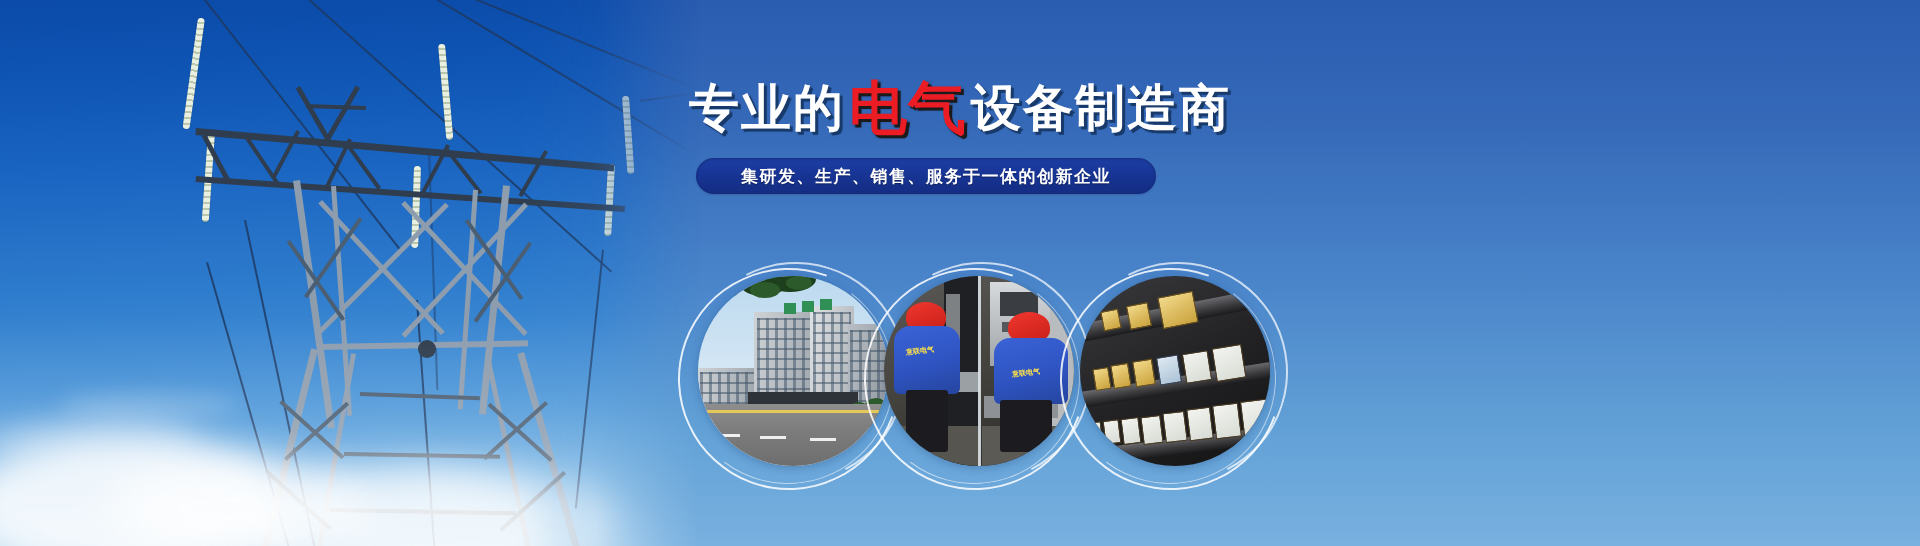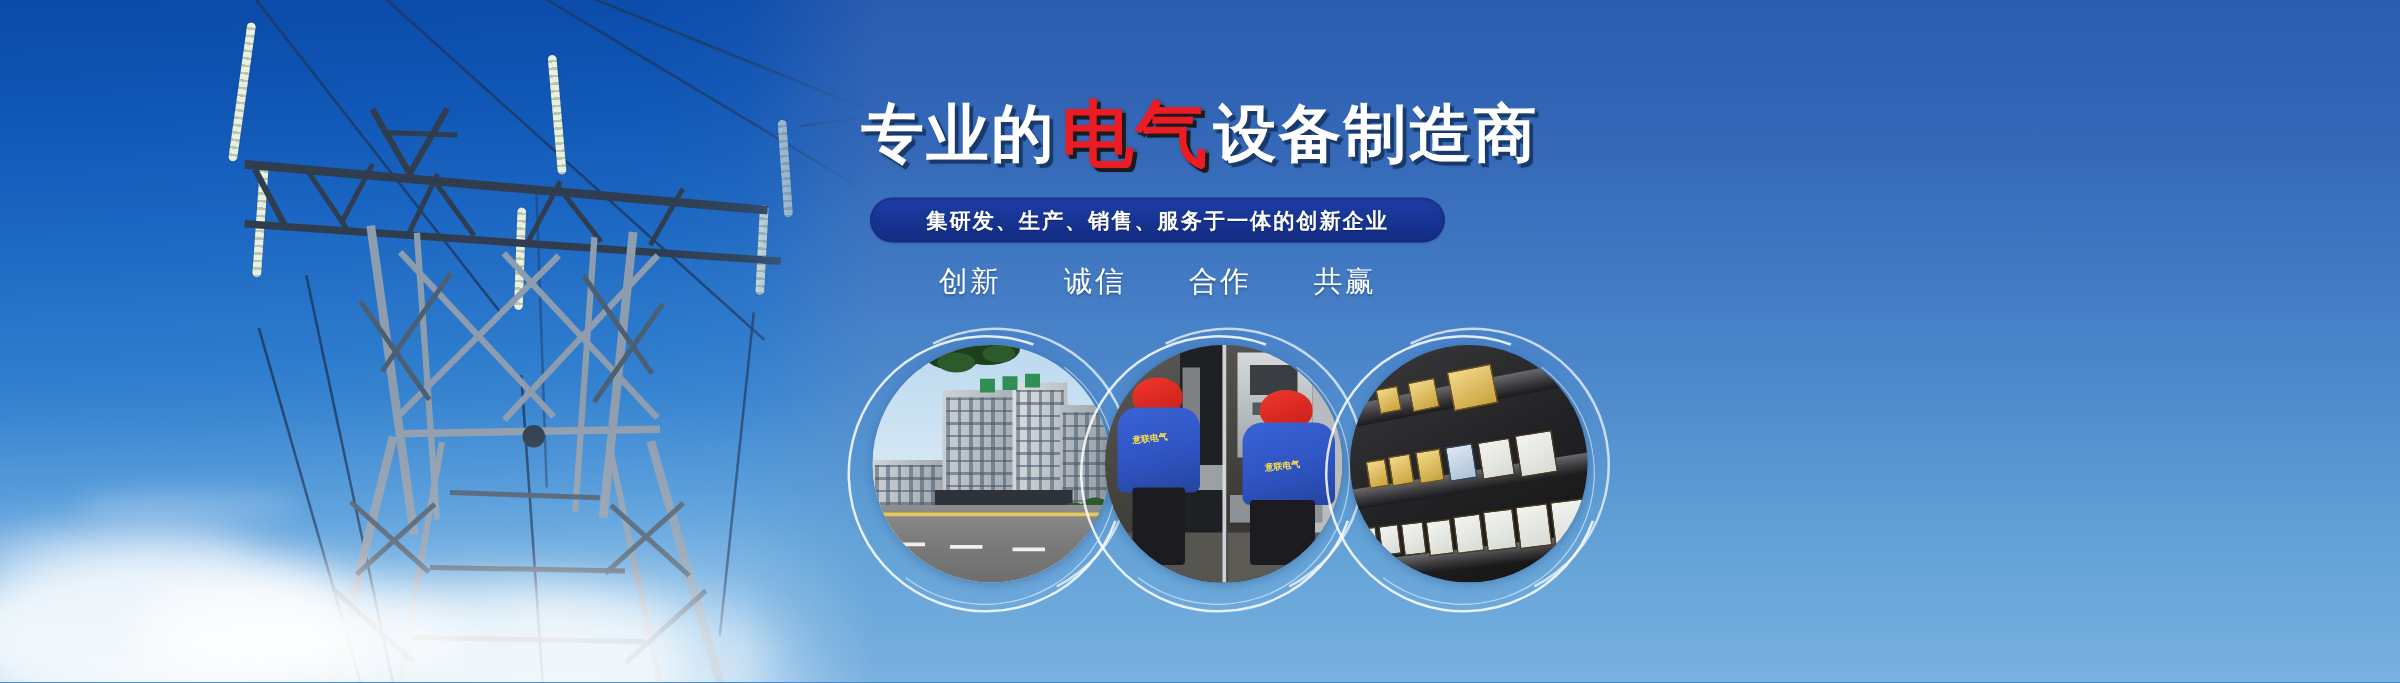--- a/index.html
+++ b/index.html
@@ -213,26 +213,20 @@
   </div>
 
   <div id="headline">
     <span class="hl-white">专业的</span><span class="hl-red">电气</span><span class="hl-white">设备制造商</span>
   </div>
 
   <div id="subtitle-pill">
     <span id="subtitle-text">集研发、生产、销售、服务于一体的创新企业</span>
   </div>
 
-  <div id="keywords">
-    <span class="kw">创新</span>
-    <span class="kw">诚信</span>
-    <span class="kw">合作</span>
-    <span class="kw">共赢</span>
-  </div>
 
   <div id="circles">
 
     <div class="circle-wrap cw1">
       <div class="ring ring-a"></div>
       <div class="ring ring-b"></div>
       <div class="ring ring-c"></div>
       <div class="photo">
         <div class="inner">
           <div class="bld-sky"></div>

